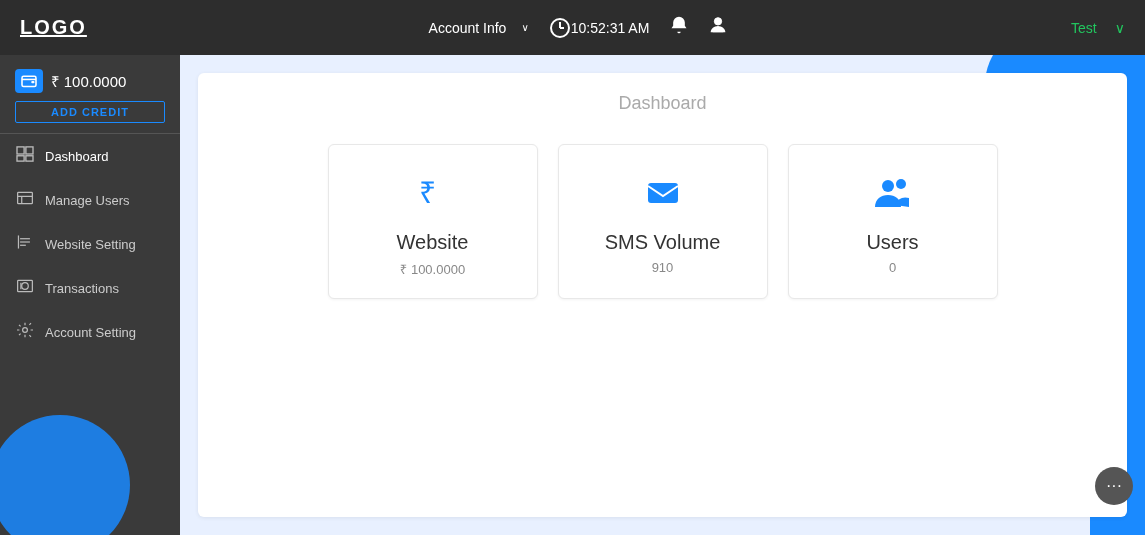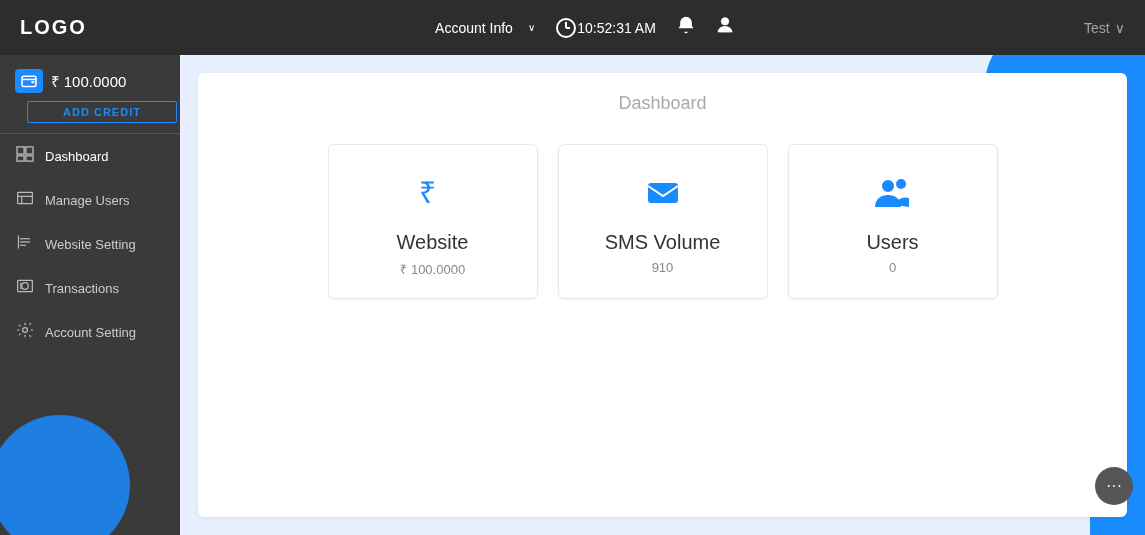--- a/index.html
+++ b/index.html
@@ -13,20 +13,21 @@
       align-items: center;
       justify-content: space-between;
       padding: 0 20px;
       flex-shrink: 0;
     }
     .header-logo {
       color: #fff;
       font-size: 20px;
       font-weight: bold;
       letter-spacing: 2px;
+      text-decoration: underline;
     }
     .header-center {
       display: flex;
       align-items: center;
       gap: 20px;
     }
     .account-info-btn {
       color: #fff;
       font-size: 14px;
       cursor: pointer;
@@ -46,26 +47,26 @@
       display: flex;
       align-items: center;
       gap: 18px;
     }
     .bell-icon, .user-icon {
       color: #fff;
       font-size: 18px;
       cursor: pointer;
     }
     .header-user {
-      color: #a3a3a3;
+      color: #22c55e;
       font-size: 14px;
       cursor: pointer;
       display: flex;
       align-items: center;
-      gap: 5px;
+      gap: 18px;
     }
 
     
     .main-layout {
       display: flex;
       flex: 1;
       overflow: hidden;
     }
 
     
@@ -103,21 +104,20 @@
       border: 1px solid #1a8aff;
       background: transparent;
       color: #1a8aff;
       font-size: 11px;
       font-weight: 600;
       letter-spacing: 1px;
       padding: 4px 14px;
       cursor: pointer;
       border-radius: 2px;
       width: 100%;
-      margin-left: 12px;
     }
     .sidebar-divider {
       height: 1px;
       background: #555;
       margin: 0;
     }
     .sidebar-nav {
       flex: 1;
     }
     .nav-item {

